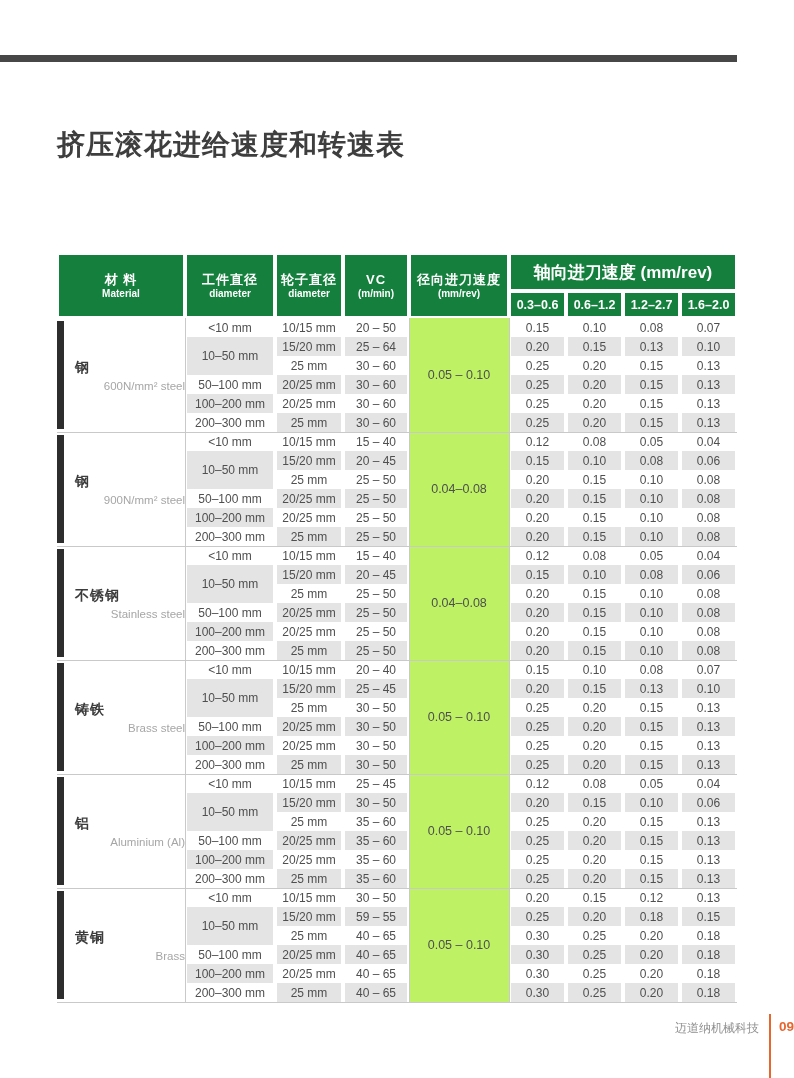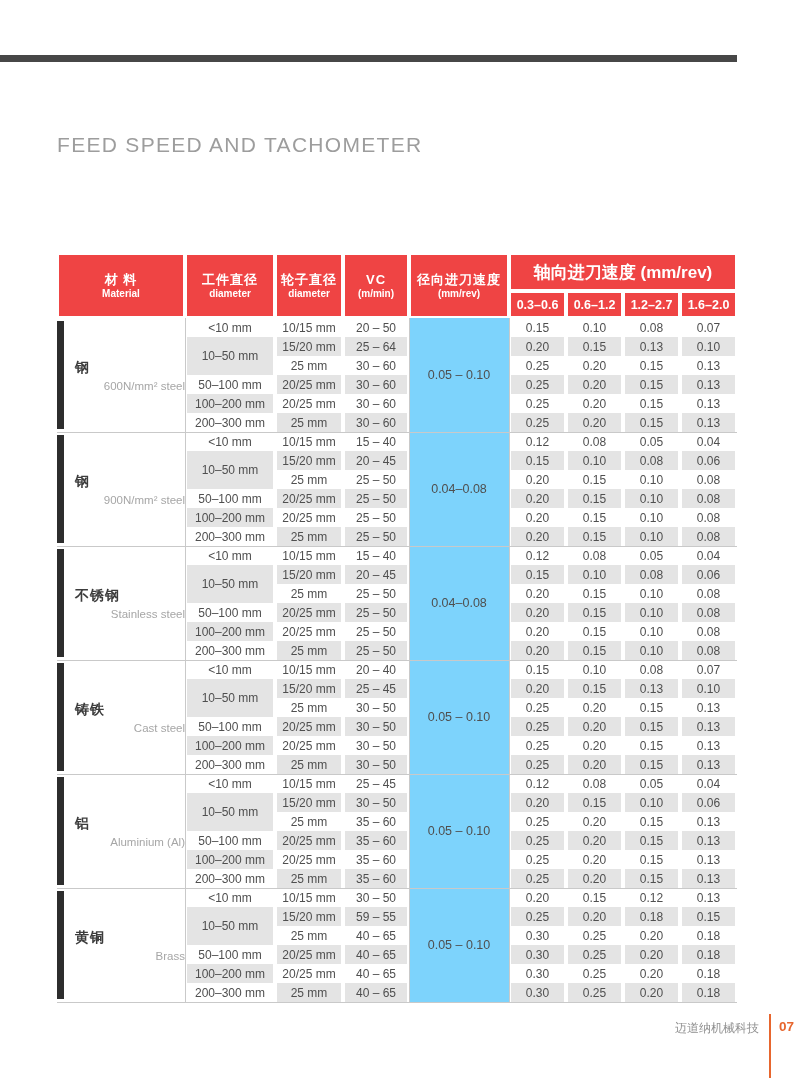--- a/index.html
+++ b/index.html
@@ -13,21 +13,21 @@
 
   .title-block { position:absolute; left:57px; top:126px; }
   .title-zh { margin:0; font-size:28px; font-weight:700; color:#3E3E3E; letter-spacing:1px; }
   .title-en { margin:7px 0 0 0; font-size:21px; font-weight:500; color:#9D9D9D; letter-spacing:1.3px; }
 
   .table-wrap { position:absolute; left:57px; top:253px; width:680px; height:750px; }
   table { border-collapse:separate; border-spacing:0; table-layout:fixed; width:680px; }
   th, td { box-sizing:border-box; padding:0; }
 
   thead th {
-    background:#ef4444; color:#ffffff; border:2px solid #ffffff;
+    background:#15803d; color:#ffffff; border:2px solid #ffffff;
     font-weight:700; text-align:center; vertical-align:middle;
   }
   tr.h1 { height:38px; }
   tr.h2 { height:27px; }
   .th-zh { font-size:13px; line-height:1.35; letter-spacing:1px; }
   .th-en { font-size:10px; line-height:1.2; letter-spacing:0; }
   .th-one { font-size:17px; }
   .th-sub { font-size:12.5px; }
 
   tbody tr { height:19px; }
@@ -41,21 +41,21 @@
     background:#ffffff; border:0; position:relative;
     text-align:left; vertical-align:middle; padding-left:18px;
   }
   td.material-cell::before {
     content:""; position:absolute; left:0; top:3px; bottom:3px; width:7px; background:#2D2D2D;
   }
   .mat-zh { font-size:14px; font-weight:700; color:#3C3C3C; margin-bottom:3px; letter-spacing:1px; }
   .mat-en { font-size:11.5px; color:#A6A6A6;text-align:right; }
 
   td.radial-cell {
-    background:#7dd3fc; border:0; text-align:center; vertical-align:middle;
+    background:#bef264; border:0; text-align:center; vertical-align:middle;
     font-size:12.5px; color:#4F4F4F;
   }
 
   .vline { position:absolute; top:65px; width:1px; height:685px; background:#C9C9C9; }
   .v1 { left:128px; } .v2 { left:352px; } .v3 { left:452px; }
   .hline { position:absolute; left:0; width:680px; height:1px; background:#C9C9C9; }
   .hl1 { top:179px; } .hl2 { top:293px; } .hl3 { top:407px; }
   .hl4 { top:521px; } .hl5 { top:635px; } .hl6 { top:749px; }
 
   .footer {
@@ -68,21 +68,21 @@
   .footer-num { font-size:13.5px; font-weight:700; color:#E7662E; padding-top:5px; }
 </style>
 </head>
 <body>
 
 <div class="page">
 
   <div class="top-bar"></div>
 
   <div class="title-block">
-    <h2 class="title-en">FEED SPEED AND TACHOMETER</h2>
+    <h1 class="title-zh">挤压滚花进给速度和转速表</h1>
   </div>
 
   <div class="table-wrap">
     <table>
       <colgroup>
         <col style="width:128px">
           <col style="width:90px">
           <col style="width:68px">
         <col style="width:66px">
           <col style="width:100px">
@@ -293,21 +293,21 @@
             <td class="cell gray">25 mm</td>
             <td class="cell gray">25 – 50</td>
             <td class="cell gray">0.20</td>
             <td class="cell gray">0.15</td>
             <td class="cell gray">0.10</td>
             <td class="cell gray">0.08</td>
           </tr>
           <tr>
             <td class="material-cell" rowspan="6">
               <div class="mat-zh">铸铁</div>
-              <div class="mat-en">Cast steel</div>
+              <div class="mat-en">Brass steel</div>
             </td>
             <td class="cell" rowspan="1">&lt;10 mm</td>
             <td class="cell">10/15 mm</td>
             <td class="cell">20 – 40</td>
             <td class="radial-cell" rowspan="6">0.05 – 0.10</td>
             <td class="cell">0.15</td>
             <td class="cell">0.10</td>
             <td class="cell">0.08</td>
             <td class="cell">0.07</td>
           </tr>
@@ -481,16 +481,16 @@
     <div class="hline hl2"></div>
     <div class="hline hl3"></div>
     <div class="hline hl4"></div>
     <div class="hline hl5"></div>
     <div class="hline hl6"></div>
   </div>
 
   <div class="footer">
     <span class="footer-company">迈道纳机械科技</span>
     <div class="footer-rule"></div>
-    <span class="footer-num">07</span>
+    <span class="footer-num">09</span>
   </div>
 
 </div>
 
 </body></html>

